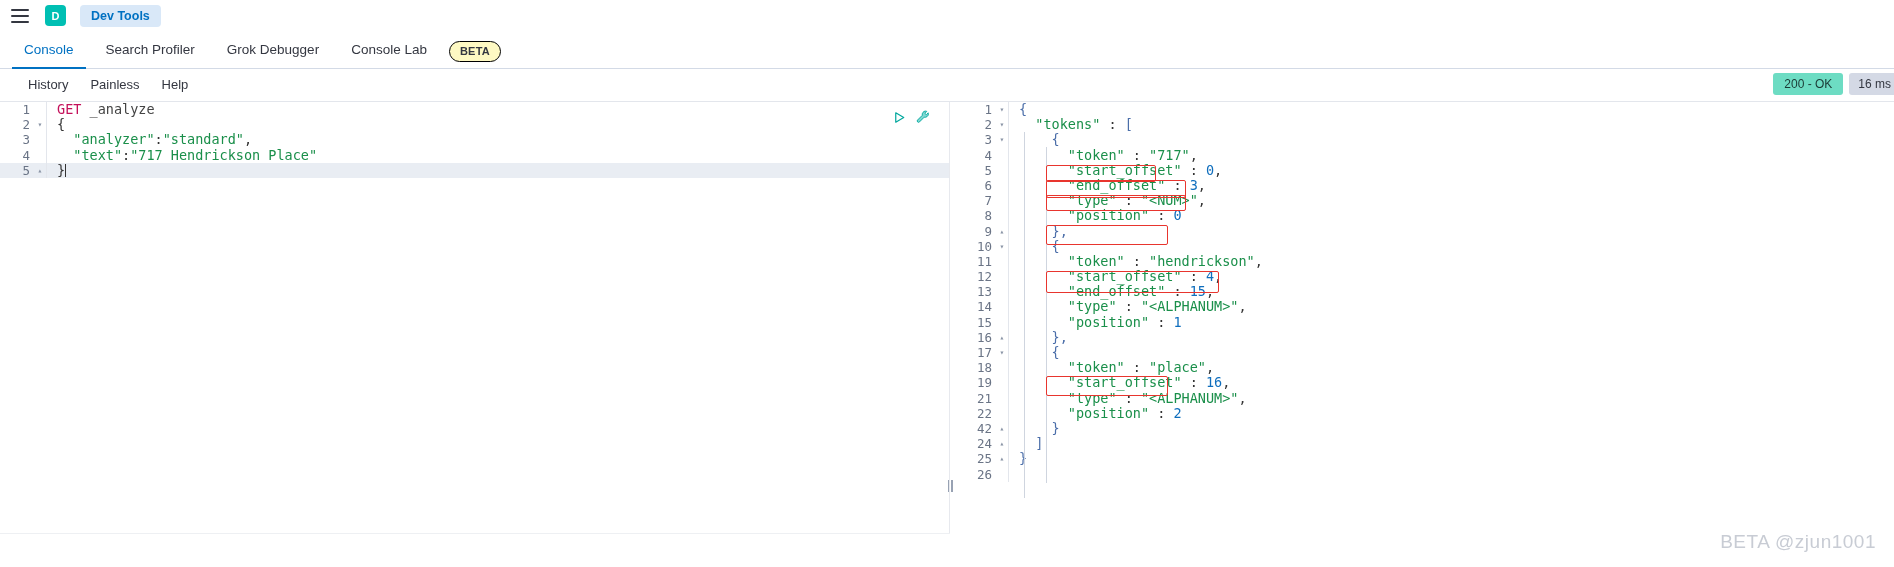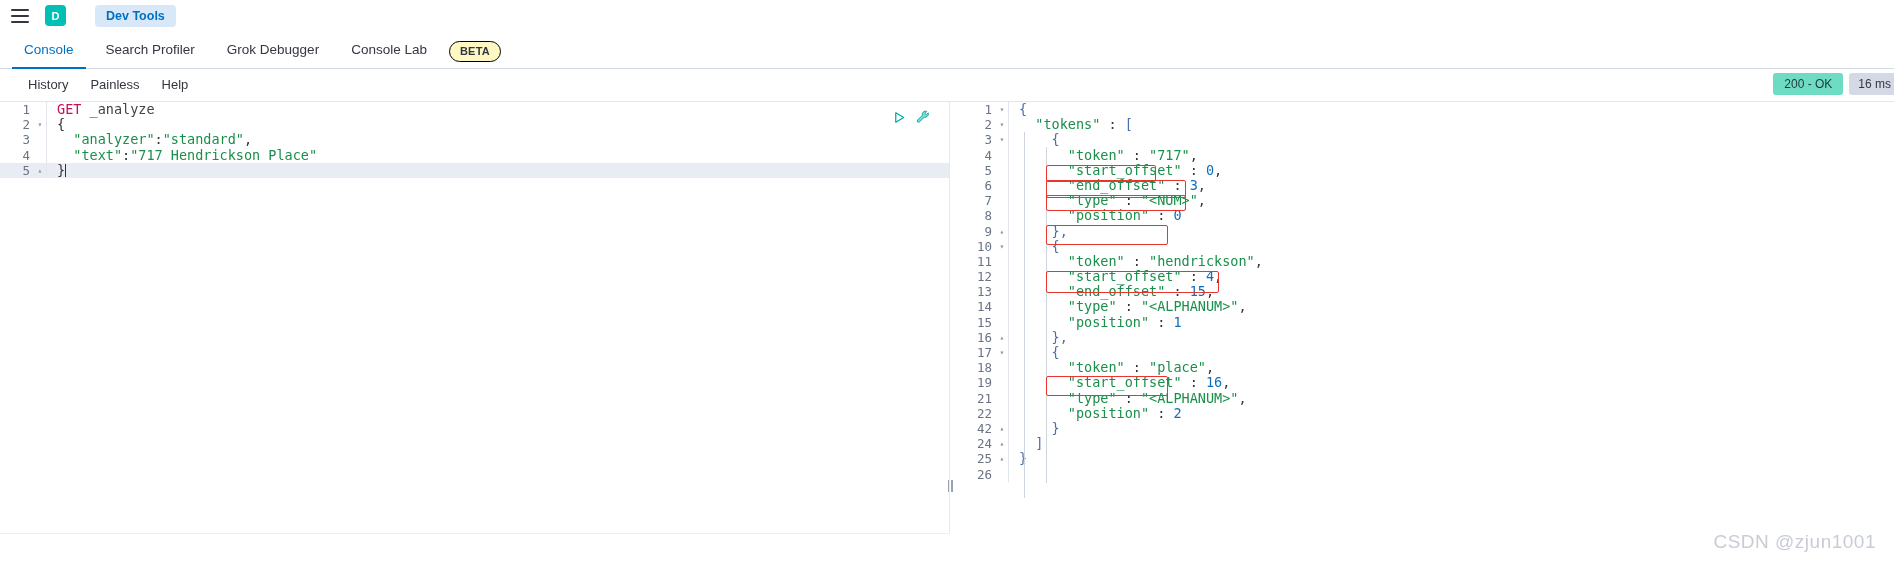--- a/index.html
+++ b/index.html
@@ -35,21 +35,21 @@
     width: 21px; height: 21px;
     border-radius: 4px;
     background: #00bfb3;
     color: #ffffff;
     font-size: 11px; font-weight: bold;
     display: flex; align-items: center; justify-content: center;
     margin-left: 14px;
     cursor: pointer;
   }
   .app-badge {
-    margin-left: 29px;
+    margin-left: 14px;
     background: #d9e8f8;
     color: #0071c2;
     font-size: 12.5px;
     font-weight: 600;
     padding: 4px 11px;
     border-radius: 4px;
     cursor: pointer;
     line-height: 14px;
   }
 
@@ -357,20 +357,20 @@
       </div>
   </div>
 
   <div class="splitter">
     <i></i>
     <i></i>
   </div>
 </div>
 
 <div class="left-bottom-fill"></div>
-<div class="watermark">CSDN @zjun1001</div>
+<div class="watermark">BETA @zjun1001</div>
 
 <div class="annot" style="left: 1046px; top: 165px; width: 110px; height: 17px;"></div>
 <div class="annot" style="left: 1046px; top: 180px; width: 140px; height: 18px;"></div>
 <div class="annot" style="left: 1046px; top: 195px; width: 140px; height: 16px;"></div>
 <div class="annot" style="left: 1046px; top: 225px; width: 122px; height: 20px;"></div>
 <div class="annot" style="left: 1046px; top: 271px; width: 173px; height: 22px;"></div>
 <div class="annot" style="left: 1046px; top: 376px; width: 122px; height: 20px;"></div>
 
 </body></html>

